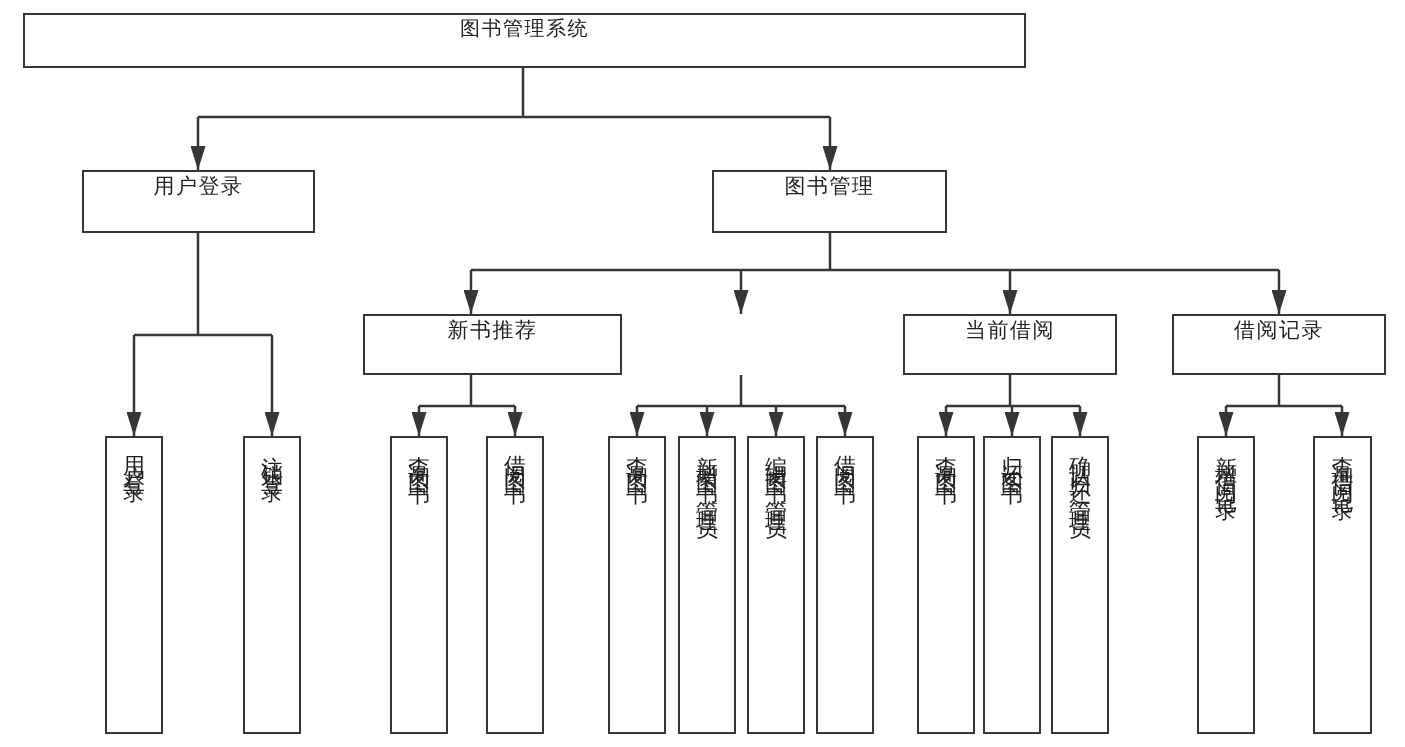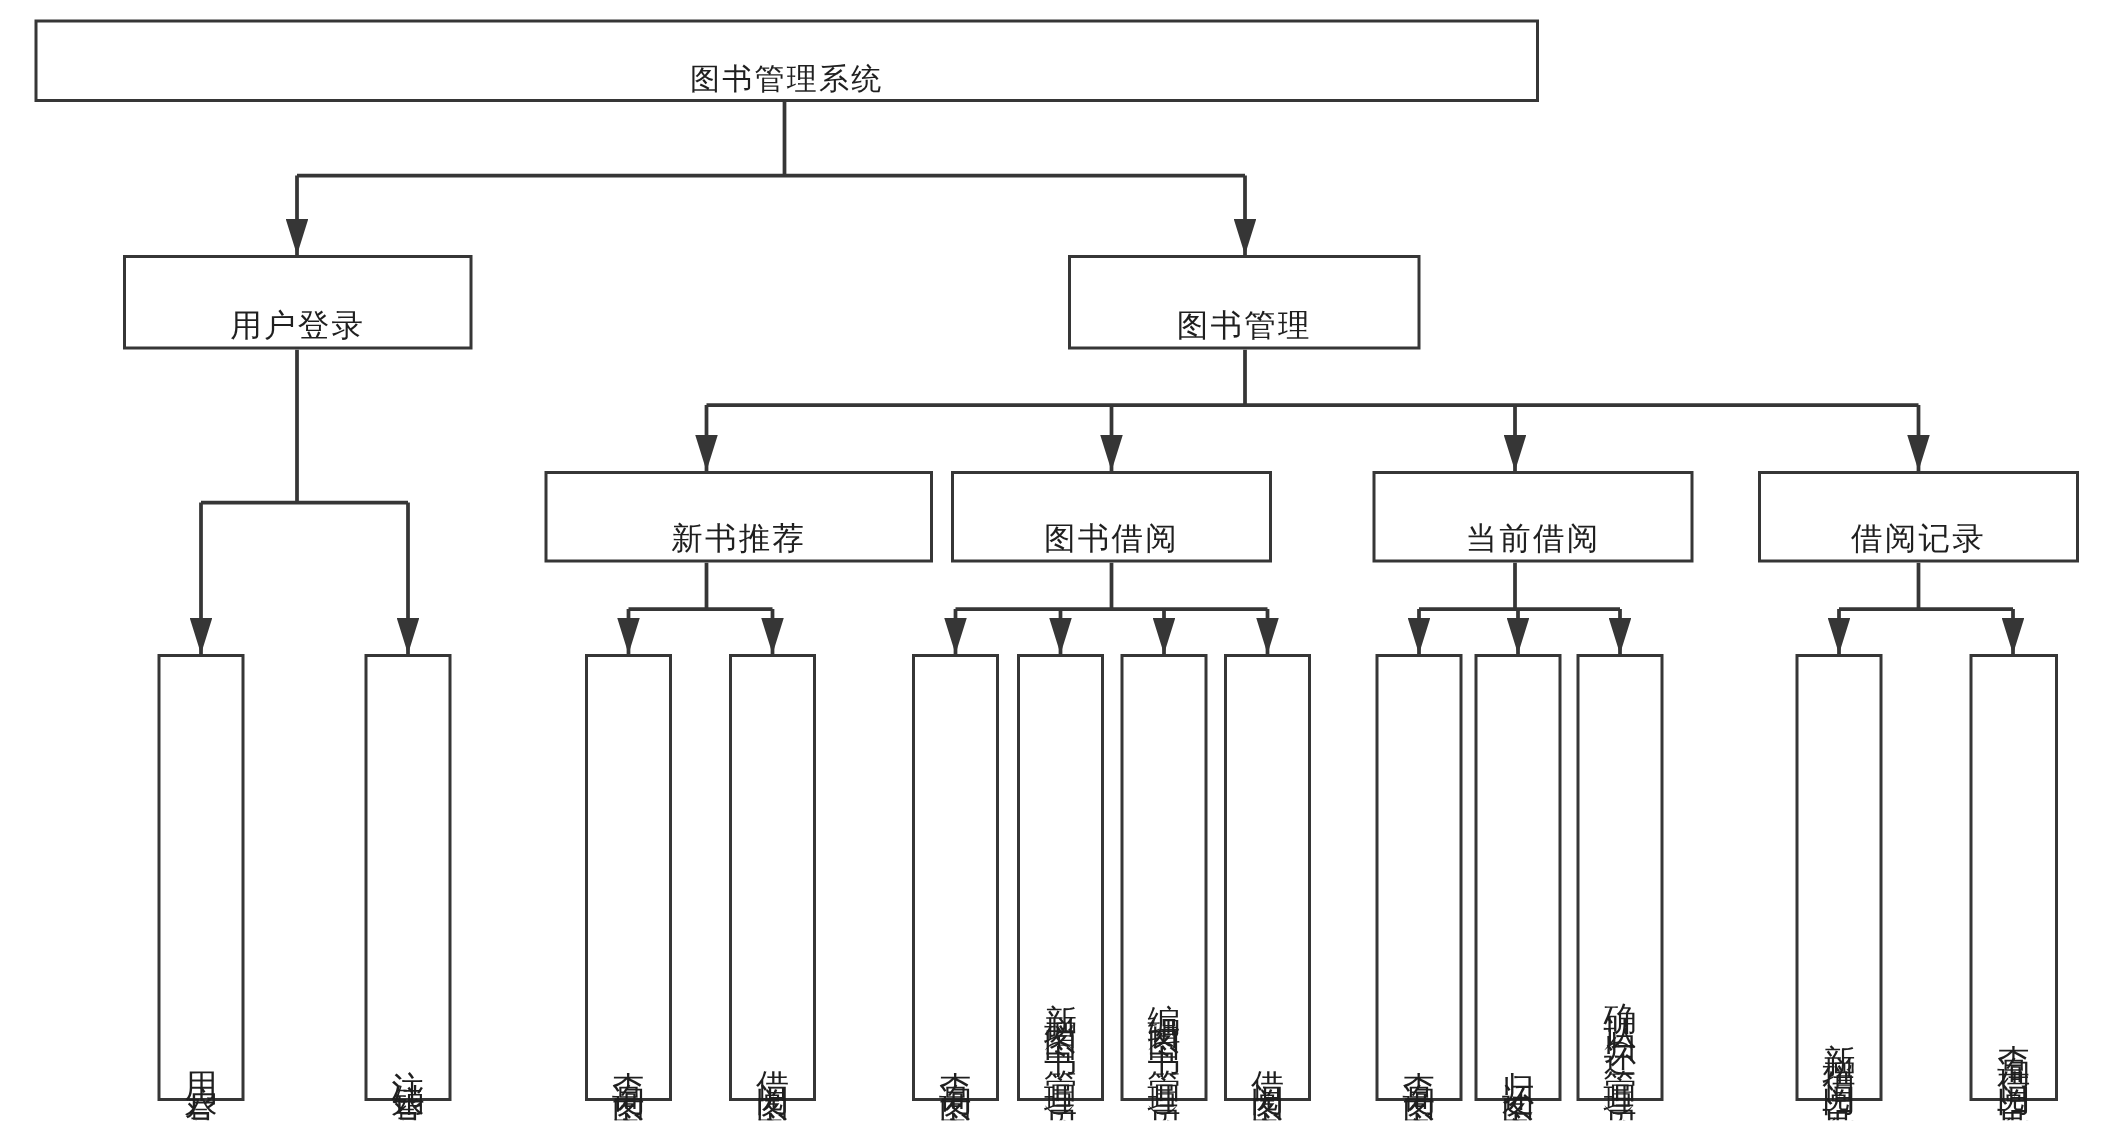--- a/index.html
+++ b/index.html
@@ -9,21 +9,21 @@
     background:#ffffff;
     font-family:"Liberation Sans","DejaVu Sans",sans-serif;
     overflow:hidden;
   }
   svg.connectors { position:absolute; left:0; top:0; }
   .node {
     position:absolute;
     box-sizing:border-box;
     border:2.5px solid #363636;
     background:#ffffff;
-    display:flex; align-items:flex-end; justify-content:center;
+    display:flex; align-items:flex-start; justify-content:center;
     color:#1f1f1f;
   }
   .htext { font-size:21px; letter-spacing:1.5px; white-space:nowrap; }
   .root .htext { font-size:20px; }
   .vtext {
     writing-mode:vertical-rl;
     text-orientation:mixed;
     font-size:22px;
     letter-spacing:9px;
     line-height:1;
@@ -101,24 +101,21 @@
   <div class="node" style="left:82px; top:170px; width:233px; height:63px;">
     <span class="htext">用户登录</span>
   </div>
   <div class="node" style="left:712px; top:170px; width:235px; height:63px;">
     <span class="htext">图书管理</span>
   </div>
 
   <div class="node" style="left:363px; top:314px; width:259px; height:61px;">
     <span class="htext">新书推荐</span>
   </div>
-  <div class="node" style="left:634px; top:314px; width:214px; height:61px;">
-    <span class="htext">图书借阅</span>
-  </div>
-  <div class="node" style="left:903px; top:314px; width:214px; height:61px;margin-left:12px;">
+  <div class="node" style="left:903px; top:314px; width:214px; height:61px;">
     <span class="htext">当前借阅</span>
   </div>
   <div class="node" style="left:1172px; top:314px; width:214px; height:61px;">
     <span class="htext">借阅记录</span>
   </div>
 
   <div class="node" style="left:105px; top:436px; width:58px; height:298px;">
     <span class="vtext">用户登录</span>
   </div>
   <div class="node" style="left:243px; top:436px; width:58px; height:298px;">

